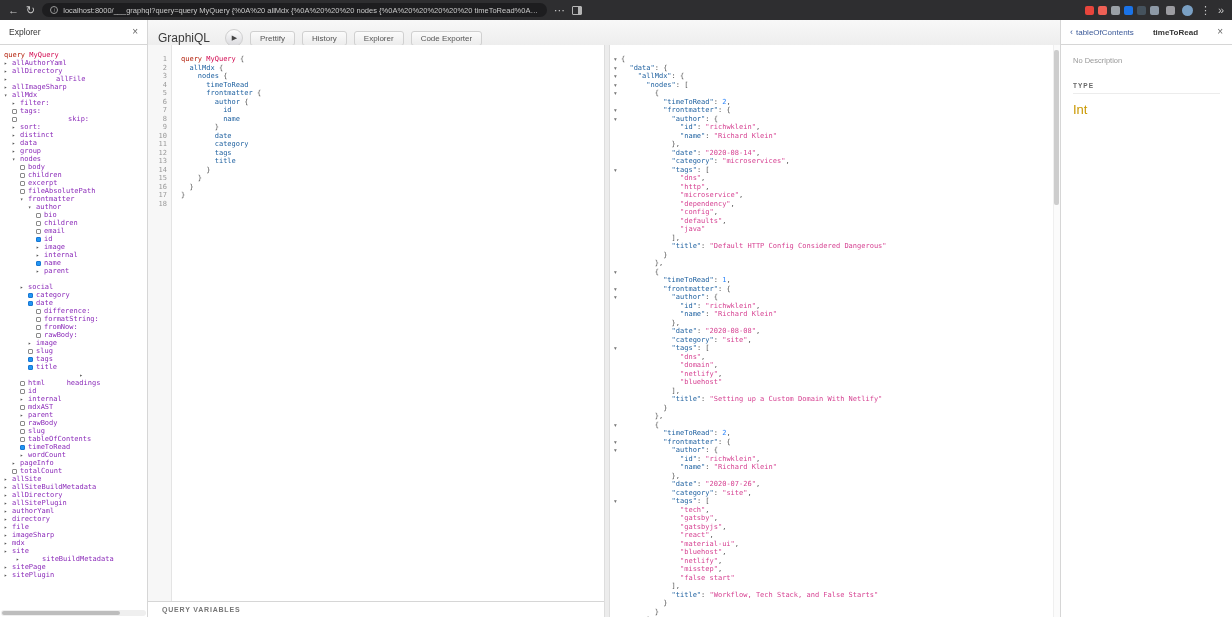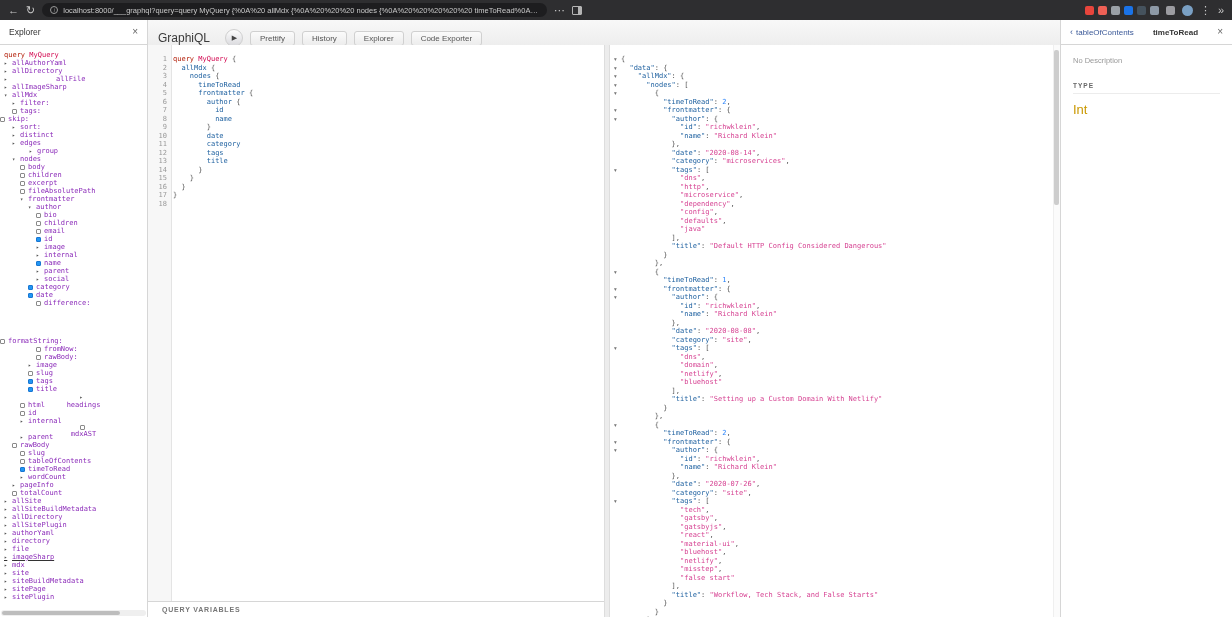--- a/index.html
+++ b/index.html
@@ -47,21 +47,21 @@
   .exec{width:18px;height:18px;border-radius:9px;background:linear-gradient(#fdfdfd,#d8d8dc);
         border:1px solid #cfcfcf;display:flex;align-items:center;justify-content:center;
         font-size:7px;color:#444;flex:none;padding-left:1px;}
   .tb-btn{height:15px;padding:0 9px;display:flex;align-items:center;background:linear-gradient(#fbfbfb,#ececec);
           border:1px solid #d0d0d0;border-radius:3px;font-size:8px;color:#555;flex:none;}
   .workspace{position:absolute;top:25px;left:0;right:0;bottom:0;}
   .editor-pane{position:absolute;left:0;width:456px;top:0;bottom:0;background:#fff;}
   #editor-gutter{position:absolute;left:0;top:0;width:24px;bottom:16px;background:#f7f7f7;
                  border-right:1px solid #e4e4e4;padding-top:10px;overflow:hidden;}
   .ln{height:8.5px;text-align:right;padding-right:4px;color:#999;font:7px/8.5px "DejaVu Sans Mono",monospace;}
-  #editor-code{position:absolute;left:25px;top:0;right:0;bottom:16px;padding:10px 0 0 0;overflow:hidden;}
+  #editor-code{position:absolute;left:25px;top:0;right:0;bottom:16px;padding:10px 0 0 8px;overflow:hidden;}
   .cl{height:8.5px;white-space:pre;font:7px/8.5px "DejaVu Sans Mono",monospace;color:#555;}
   .variables{position:absolute;left:0;right:0;bottom:0;height:16px;border-top:1px solid #d6d6d6;
              display:flex;align-items:center;padding:0 14px;background:#fff;}
   .variables span{font-size:7px;font-weight:bold;letter-spacing:.8px;color:#767676;}
   .divider{position:absolute;left:456px;width:6px;top:0;bottom:0;background:#ececec;
            border-left:1px solid #ddd;border-right:1px solid #ddd;}
   .result-pane{position:absolute;left:462px;right:0;top:0;bottom:0;background:#fff;}
   #result-gutter{position:absolute;left:0;top:0;width:11px;bottom:0;padding-top:10px;overflow:hidden;}
   .fg{height:8.5px;line-height:8.5px;text-align:center;color:#777;font-size:5.5px;}
   #result-code{position:absolute;left:11px;top:0;right:8px;bottom:0;padding-top:10px;overflow:hidden;}
@@ -142,37 +142,37 @@
             <div class="ex-label">allMdx</div>
           </div>
           <div class="ex-row" style="padding-left: 12px;">
             <div class="ex-arrow">▸</div>
             <div class="ex-label">filter:</div>
           </div>
           <div class="ex-row" style="padding-left: 12px;">
             <div class="ex-cb"></div>
             <div class="ex-label">tags:</div>
           </div>
-          <div class="ex-row" style="padding-left: 0;">
+          <div class="ex-row" style="padding-left: 12px; gap: 48px;">
             <div class="ex-cb"></div>
             <div class="ex-label">skip:</div>
           </div>
           <div class="ex-row" style="padding-left: 12px;">
             <div class="ex-arrow">▸</div>
             <div class="ex-label">sort:</div>
           </div>
           <div class="ex-row" style="padding-left: 12px;">
             <div class="ex-arrow">▸</div>
             <div class="ex-label">distinct</div>
           </div>
           <div class="ex-row" style="padding-left: 12px;">
             <div class="ex-arrow">▸</div>
-            <div class="ex-label">edges</div>
-          </div>
-          <div class="ex-row" style="padding-left: 12px; margin-left: 17px;">
+            <div class="ex-label">data</div>
+          </div>
+          <div class="ex-row" style="padding-left: 12px;">
             <div class="ex-arrow">▸</div>
             <div class="ex-label">group</div>
           </div>
           <div class="ex-row" style="padding-left: 12px;">
             <div class="ex-arrow">▾</div>
             <div class="ex-label">nodes</div>
           </div>
           <div class="ex-row" style="padding-left: 20px;">
             <div class="ex-cb"></div>
             <div class="ex-label">body</div>
@@ -222,37 +222,37 @@
             <div class="ex-label">internal</div>
           </div>
           <div class="ex-row" style="padding-left: 36px;">
             <div class="ex-cb on"></div>
             <div class="ex-label">name</div>
           </div>
           <div class="ex-row" style="padding-left: 36px;">
             <div class="ex-arrow">▸</div>
             <div class="ex-label">parent</div>
           </div>
-          <div class="ex-row" style="padding-left: 36px;">
+          <div class="ex-row" style="padding-left: 20px; margin-top: 8px;">
             <div class="ex-arrow">▸</div>
             <div class="ex-label">social</div>
           </div>
           <div class="ex-row" style="padding-left: 28px;">
             <div class="ex-cb on"></div>
             <div class="ex-label">category</div>
           </div>
           <div class="ex-row" style="padding-left: 28px;">
             <div class="ex-cb on"></div>
             <div class="ex-label">date</div>
           </div>
           <div class="ex-row" style="padding-left: 36px;">
             <div class="ex-cb"></div>
             <div class="ex-label">difference:</div>
           </div>
-          <div class="ex-row" style=" margin-top: 30px;">
+          <div class="ex-row" style="padding-left: 36px;">
             <div class="ex-cb"></div>
             <div class="ex-label">formatString:</div>
           </div>
           <div class="ex-row" style="padding-left: 36px;">
             <div class="ex-cb"></div>
             <div class="ex-label">fromNow:</div>
           </div>
           <div class="ex-row" style="padding-left: 36px;">
             <div class="ex-cb"></div>
             <div class="ex-label">rawBody:</div>
@@ -282,29 +282,29 @@
             <div class="ex-label">html</div>
           </div>
           <div class="ex-row" style="padding-left: 20px;">
             <div class="ex-cb"></div>
             <div class="ex-label">id</div>
           </div>
           <div class="ex-row" style="padding-left: 20px;">
             <div class="ex-arrow">▸</div>
             <div class="ex-label">internal</div>
           </div>
-          <div class="ex-row" style="padding-left: 20px; flex-direction: column;">
+          <div class="ex-row" style="padding-left: 20px;">
             <div class="ex-cb"></div>
             <div class="ex-label">mdxAST</div>
           </div>
           <div class="ex-row" style="padding-left: 20px;">
             <div class="ex-arrow">▸</div>
             <div class="ex-label">parent</div>
           </div>
-          <div class="ex-row" style="padding-left: 12px;">
+          <div class="ex-row" style="padding-left: 20px;">
             <div class="ex-cb"></div>
             <div class="ex-label">rawBody</div>
           </div>
           <div class="ex-row" style="padding-left: 20px;">
             <div class="ex-cb"></div>
             <div class="ex-label">slug</div>
           </div>
           <div class="ex-row" style="padding-left: 20px;">
             <div class="ex-cb"></div>
             <div class="ex-label">tableOfContents</div>
@@ -346,33 +346,33 @@
             <div class="ex-label">authorYaml</div>
           </div>
           <div class="ex-row" style="padding-left: 4px;">
             <div class="ex-arrow">▸</div>
             <div class="ex-label">directory</div>
           </div>
           <div class="ex-row" style="padding-left: 4px;">
             <div class="ex-arrow">▸</div>
             <div class="ex-label">file</div>
           </div>
-          <div class="ex-row" style="padding-left: 4px; text-decoration: underline;">
+          <div class="ex-row" style="padding-left: 4px;">
             <div class="ex-arrow">▸</div>
             <div class="ex-label">imageSharp</div>
           </div>
           <div class="ex-row" style="padding-left: 4px;">
             <div class="ex-arrow">▸</div>
             <div class="ex-label">mdx</div>
           </div>
           <div class="ex-row" style="padding-left: 4px;">
             <div class="ex-arrow">▸</div>
             <div class="ex-label">site</div>
           </div>
-          <div class="ex-row" style="padding-left: 4px;">
+          <div class="ex-row" style="padding-left: 16px; gap: 18px;">
             <div class="ex-arrow">▸</div>
             <div class="ex-label">siteBuildMetadata</div>
           </div>
           <div class="ex-row" style="padding-left: 4px;">
             <div class="ex-arrow">▸</div>
             <div class="ex-label">sitePage</div>
           </div>
           <div class="ex-row" style="padding-left: 4px;">
             <div class="ex-arrow">▸</div>
             <div class="ex-label">sitePlugin</div>

